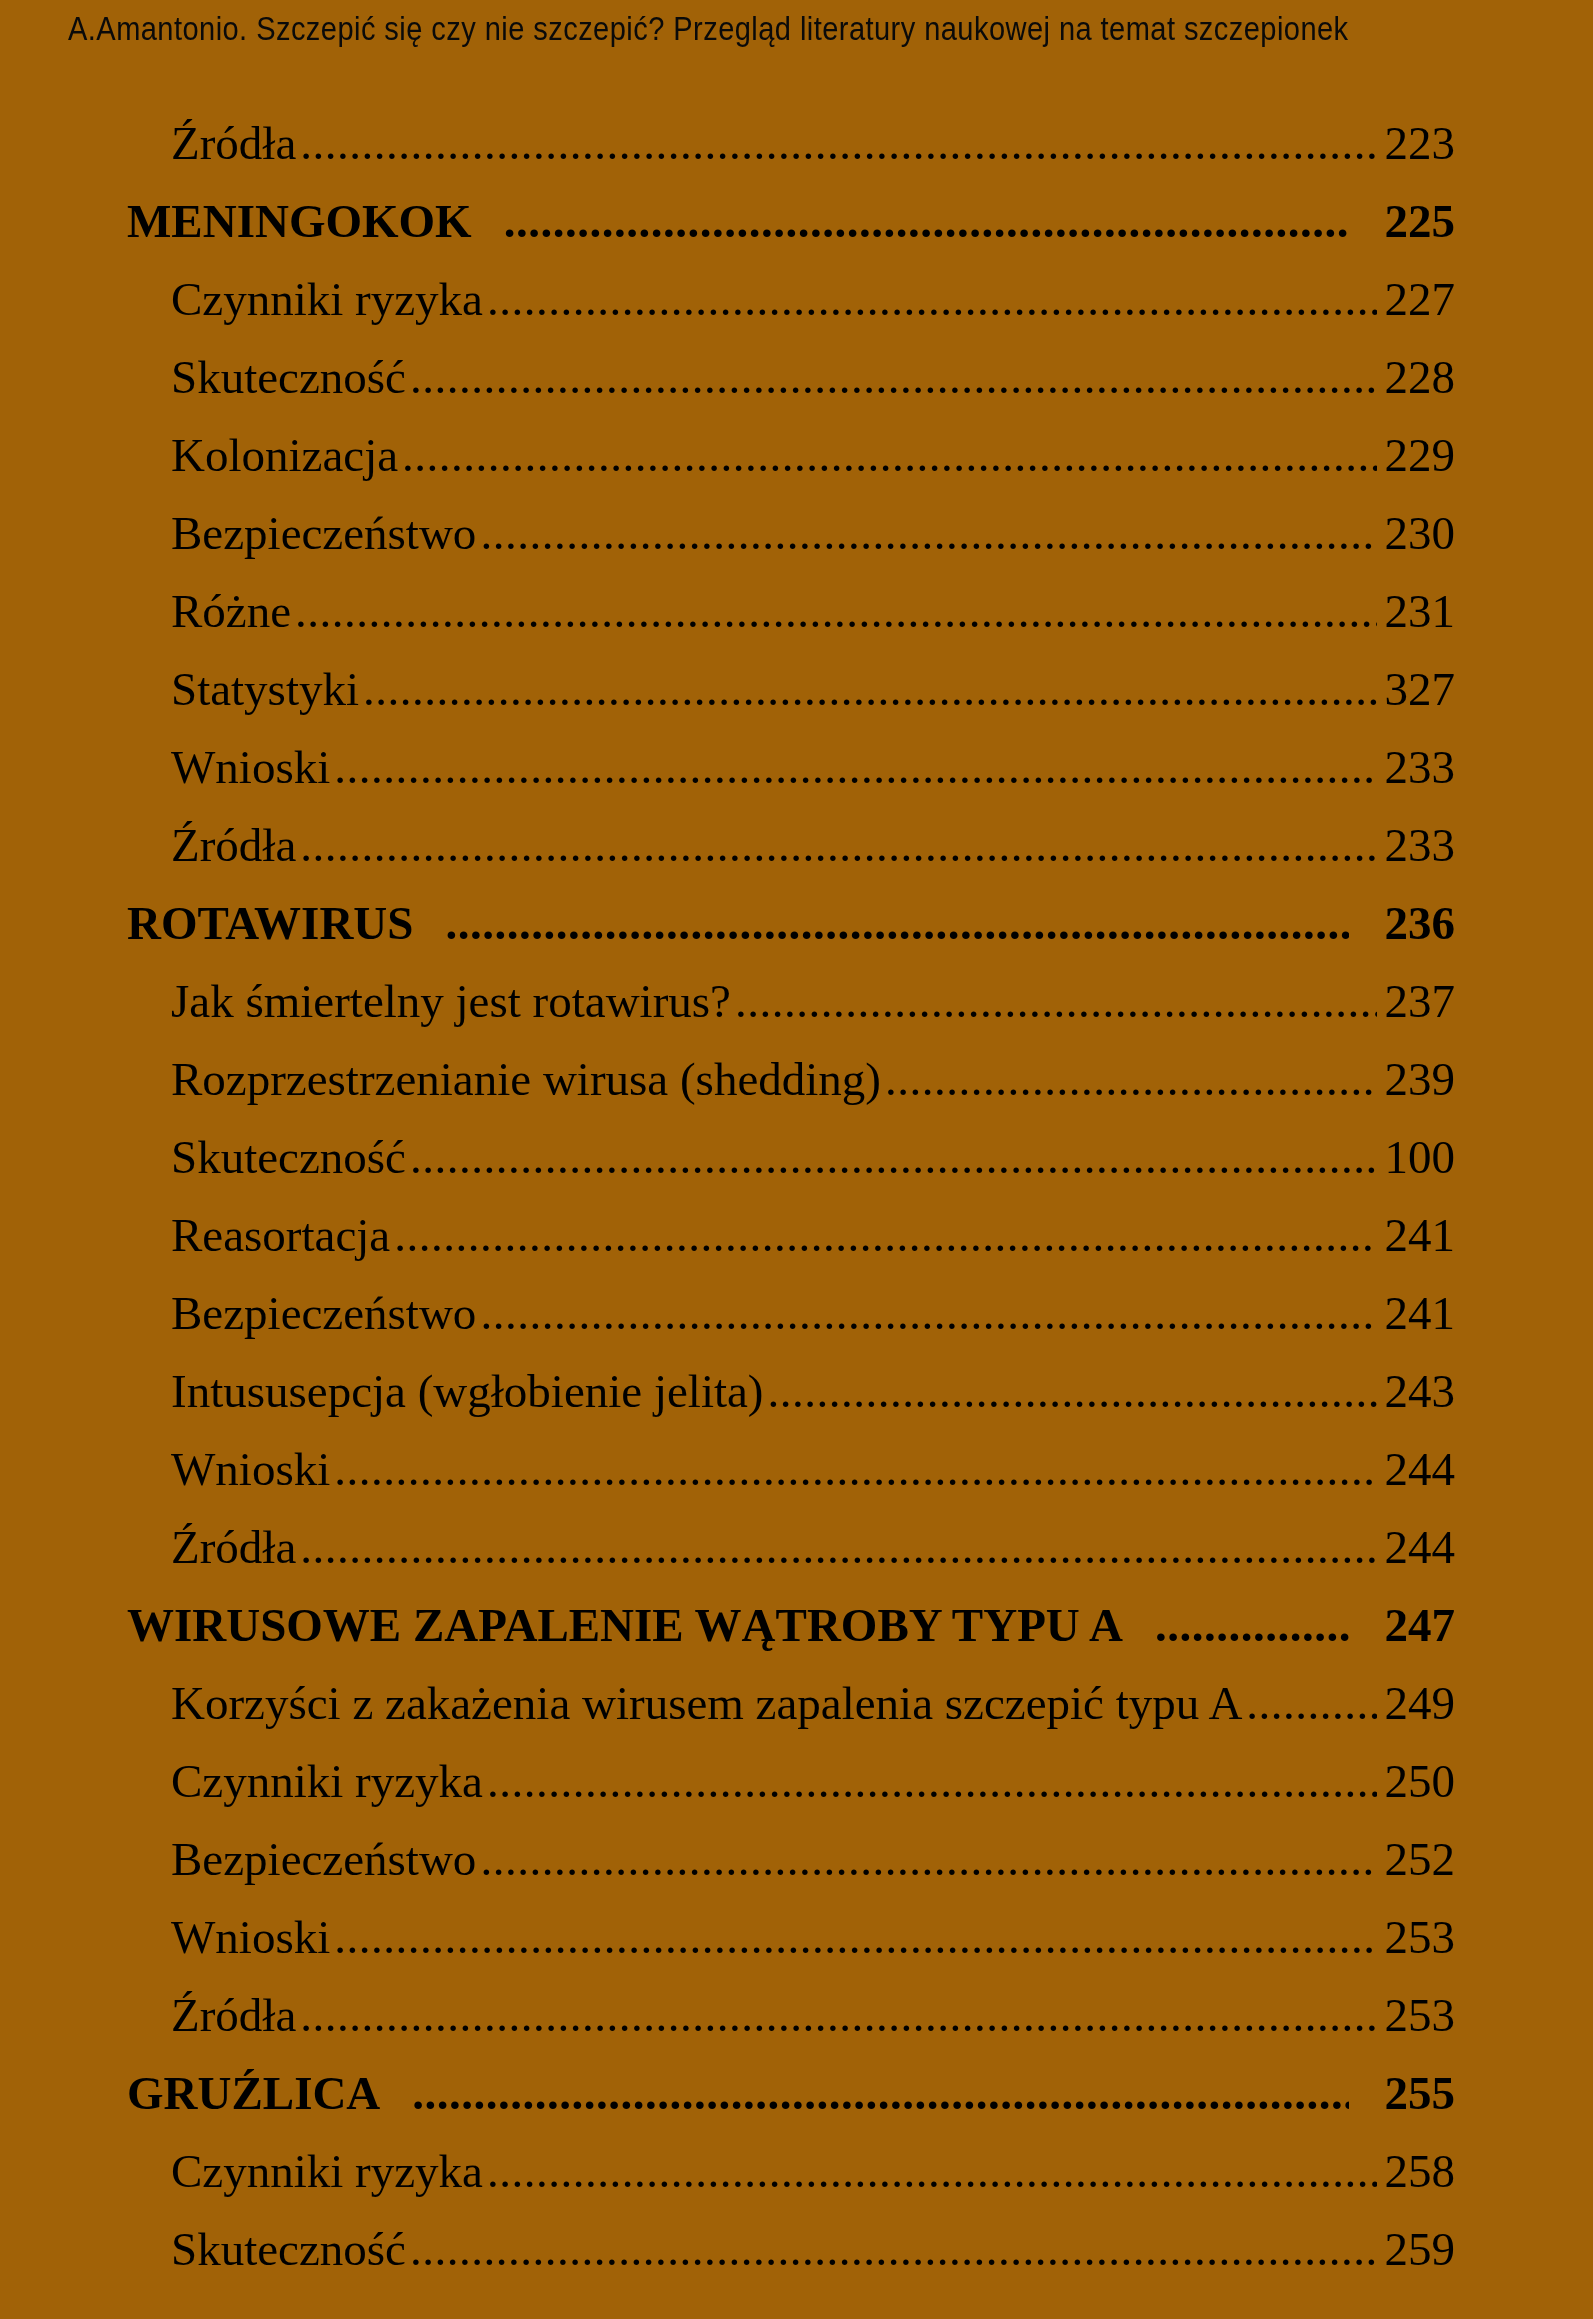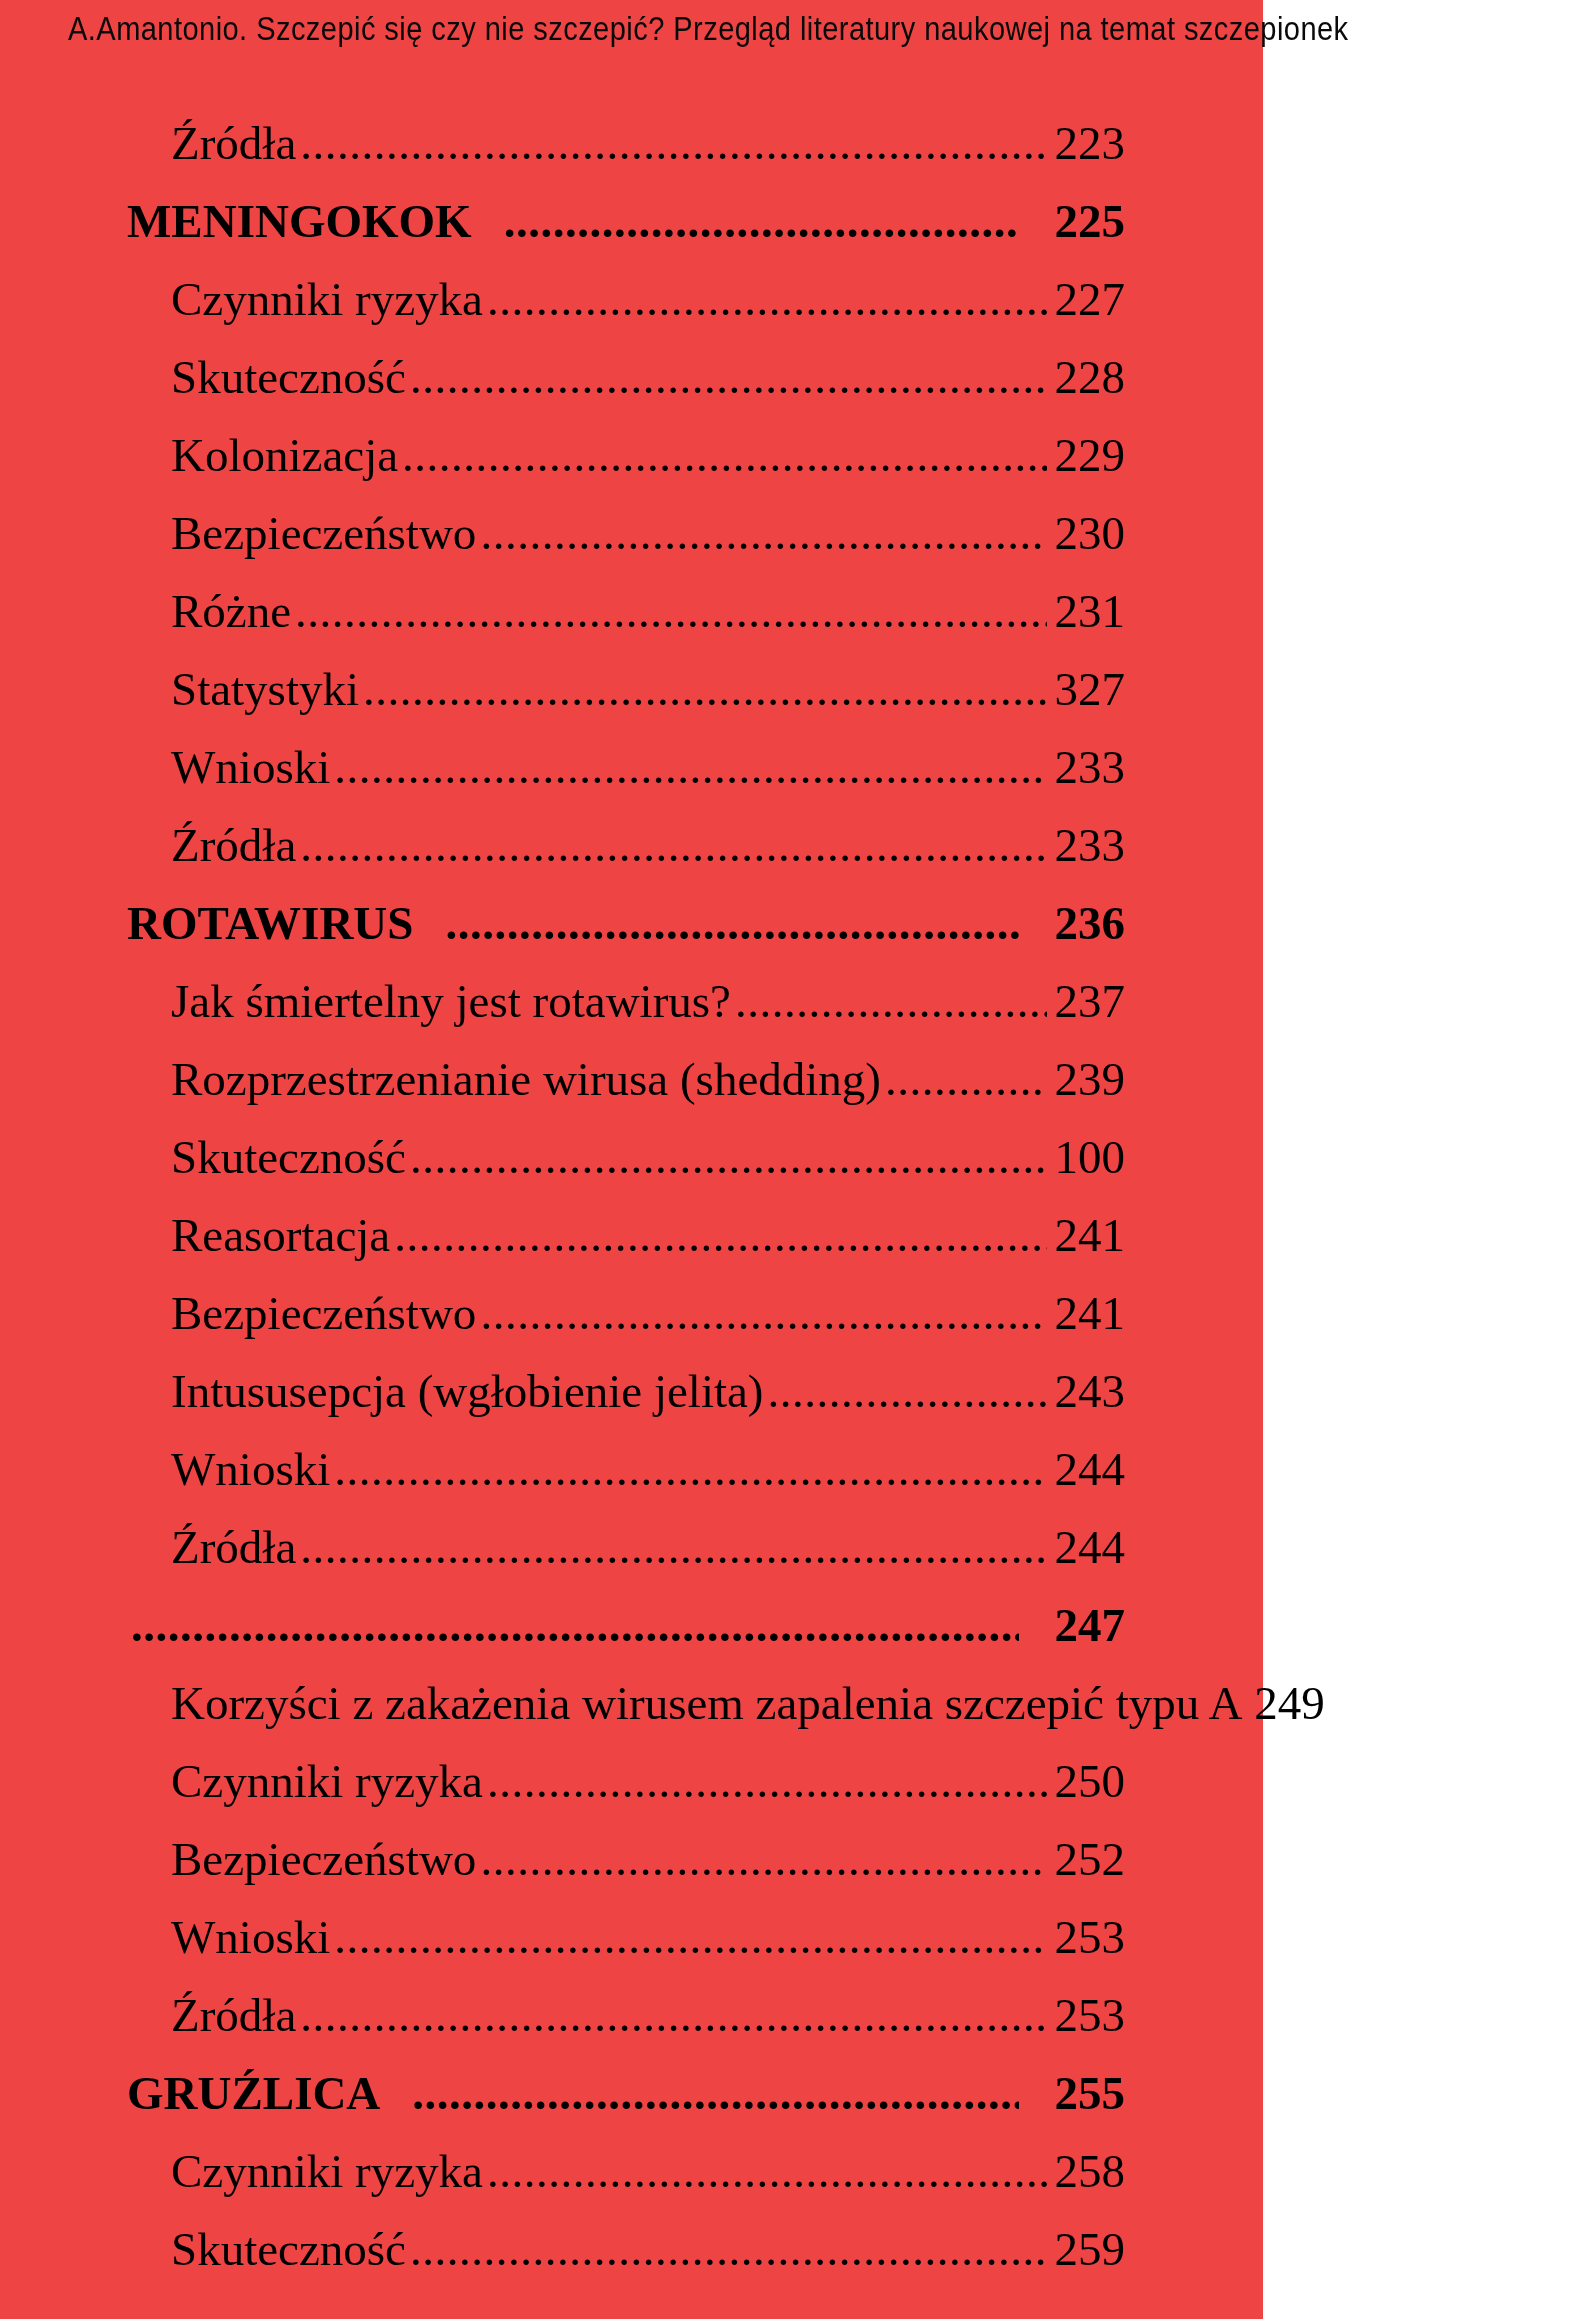--- a/index.html
+++ b/index.html
@@ -5,23 +5,23 @@
   html, body {
     margin: 0;
     padding: 0;
     background: #ffffff;
     width: 1593px;
     height: 2319px;
     overflow: hidden;
   }
   .page {
     position: relative;
-    width: 1263px;
+    width: 1593px;
     height: 2319px;
-    background: #ef4444;
+    background: #a16207;
     color: #000000;
   }
   .running-header {
     position: absolute;
     left: 68px;
     top: 10px;
     font-family: "Liberation Sans", "DejaVu Sans", sans-serif;
     font-size: 33px;
     font-weight: 400;
     color: #0a0a0a;
@@ -163,20 +163,21 @@
     <span class="label">Wnioski</span>
     <span class="dots" aria-hidden="true">............................................................................................................................................................................................................................</span>
     <span class="pagenum">244</span>
   </div>
       <div class="toc-row sub">
     <span class="label">Źródła</span>
     <span class="dots" aria-hidden="true">............................................................................................................................................................................................................................</span>
     <span class="pagenum">244</span>
   </div>
       <div class="toc-row section">
+    <span class="label">WIRUSOWE ZAPALENIE WĄTROBY TYPU A</span>
     <span class="dots" aria-hidden="true">............................................................................................................................................................................................................................</span>
     <span class="pagenum">247</span>
   </div>
       <div class="toc-row sub">
     <span class="label">Korzyści z zakażenia wirusem zapalenia szczepić typu A</span>
     <span class="dots" aria-hidden="true">............................................................................................................................................................................................................................</span>
     <span class="pagenum">249</span>
   </div>
       <div class="toc-row sub">
     <span class="label">Czynniki ryzyka</span>

